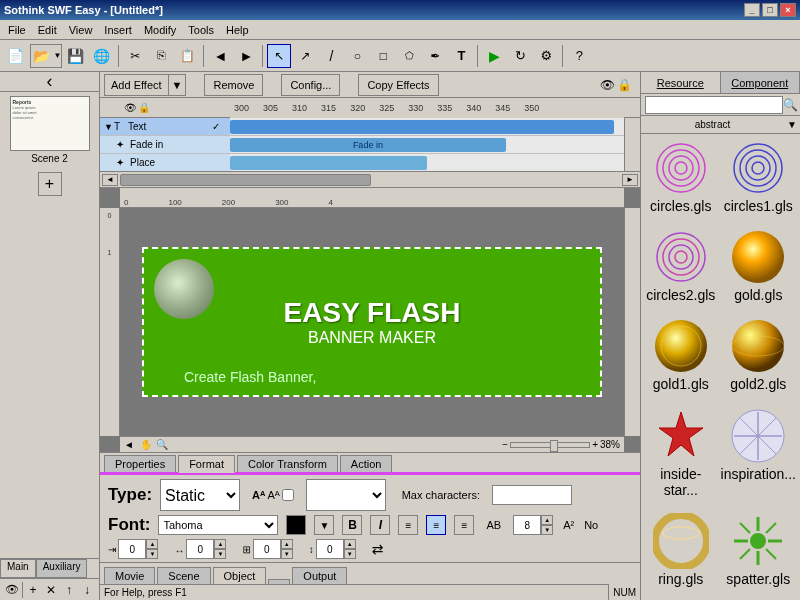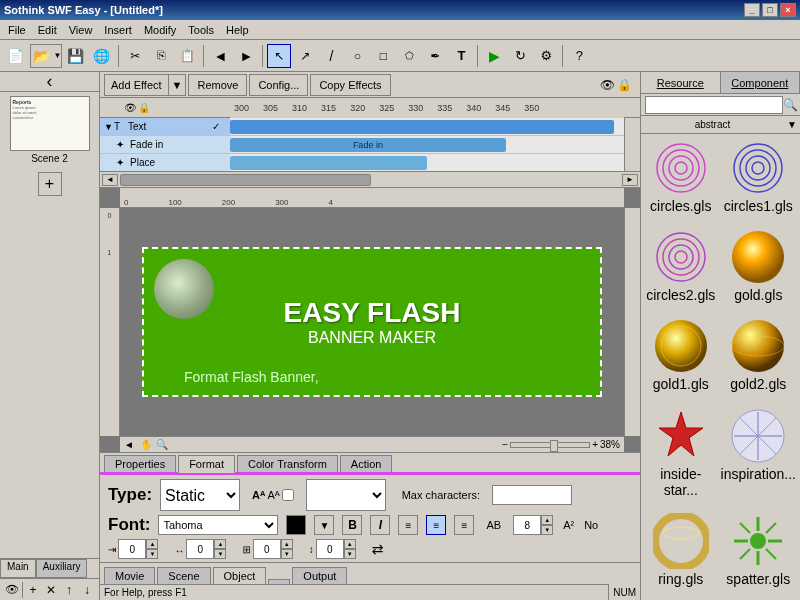--- a/index.html
+++ b/index.html
@@ -26,21 +26,21 @@
     
     
     #scenes-panel { width: 100px; background: #d4d0c8; border-right: 1px solid #808080; display: flex; flex-direction: column; overflow: hidden; }
     #scenes-header { height: 20px; display: flex; align-items: center; justify-content: center; border-bottom: 1px solid #808080; }
     .add-scene { width: 24px; height: 24px; background: #d4d0c8; border: 1px solid #808080; display: flex; align-items: center; justify-content: center; margin: 4px auto; cursor: pointer; font-size: 16px; }
     
     
     #center-area { flex: 1; display: flex; flex-direction: column; overflow: hidden; }
     
     
-    #effects-toolbar { background: #d4d0c8; height: 26px; display: flex; align-items: center; padding: 2px 4px; border-bottom: 1px solid #808080; gap: 2px; }
+    #effects-toolbar { background: #d4d0c8; height: 26px; display: flex; align-items: center; padding: 2px 4px; border-bottom: 1px solid #808080; gap: 18px; }
     .eff-btn { height: 22px; padding: 0 8px; background: #d4d0c8; border: 1px solid #808080; cursor: pointer; font-size: 11px; display: flex; align-items: center; }
     .eff-dropdown { height: 22px; display: flex; align-items: center; background: #d4d0c8; border: 1px solid #808080; }
     .eff-dropdown span { padding: 0 6px; font-size: 11px; }
     .eff-dropdown-arrow { padding: 0 3px; border-left: 1px solid #808080; height: 100%; display: flex; align-items: center; cursor: pointer; }
     
     
     #timeline { height: 90px; background: #d4d0c8; border-bottom: 1px solid #808080; display: flex; flex-direction: column; overflow: hidden; position: relative; }
     #timeline-header { height: 20px; display: flex; align-items: center; background: #d4d0c8; border-bottom: 1px solid #808080; }
     .timeline-icons { width: 130px; display: flex; align-items: center; padding: 0 4px; gap: 2px; flex-shrink: 0; }
     #timeline-ruler { flex: 1; background: #d4d0c8; height: 20px; overflow: hidden; position: relative; }
@@ -320,21 +320,21 @@
           <span style="transform:rotate(0);font-size:7px;">0</span>
           <span style="font-size:7px;">1</span>
         </div>
       </div>
 
       <div id="canvas">
         <div class="canvas-content">
           <div class="canvas-globe"></div>
           <div class="canvas-text-1">EASY FLASH</div>
           <div class="canvas-text-2">BANNER MAKER</div>
-          <div class="canvas-text-3">Format Flash Banner,</div>
+          <div class="canvas-text-3">Create Flash Banner,</div>
         </div>
       </div>
 
       <div id="canvas-vscroll"></div>
 
       <div id="canvas-hscroll">
         <div style="font-size:10px;cursor:pointer;margin-right:2px;">◄</div>
         <div style="display:flex;align-items:center;gap:4px;margin-left:4px;">
           <span style="font-size:10px;cursor:pointer;">✋</span>
           <span style="font-size:10px;cursor:pointer;">🔍</span>

